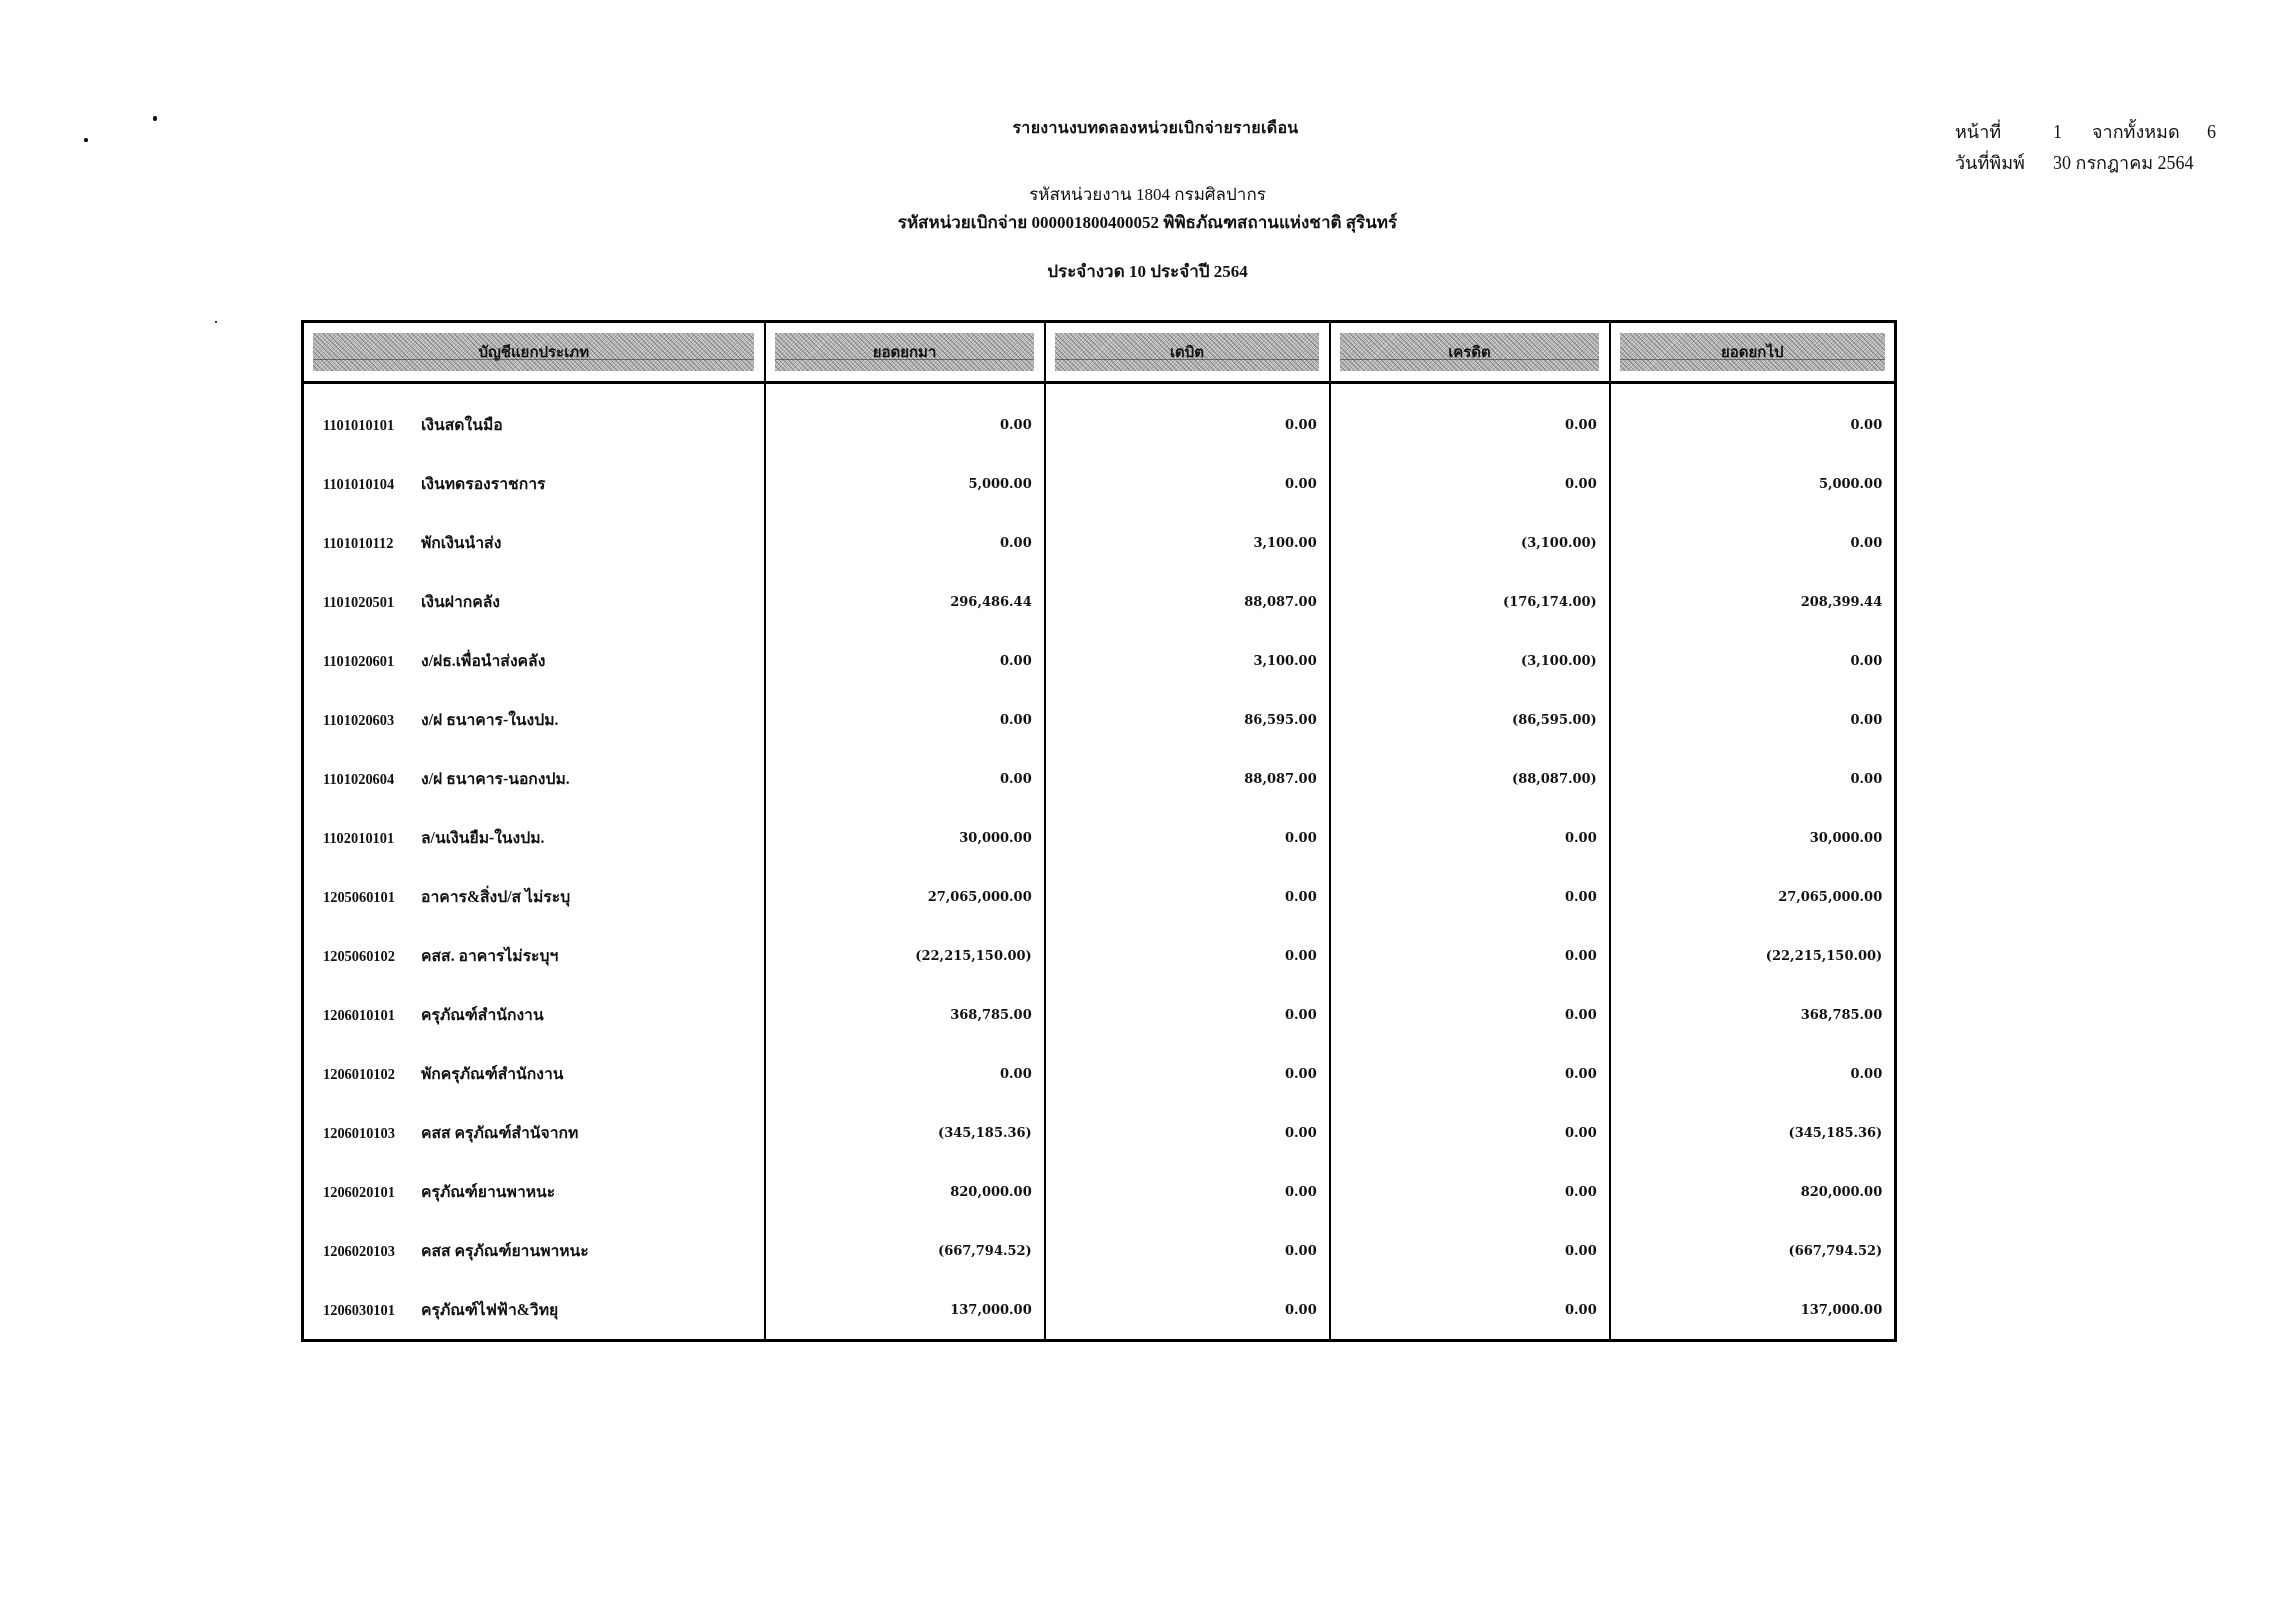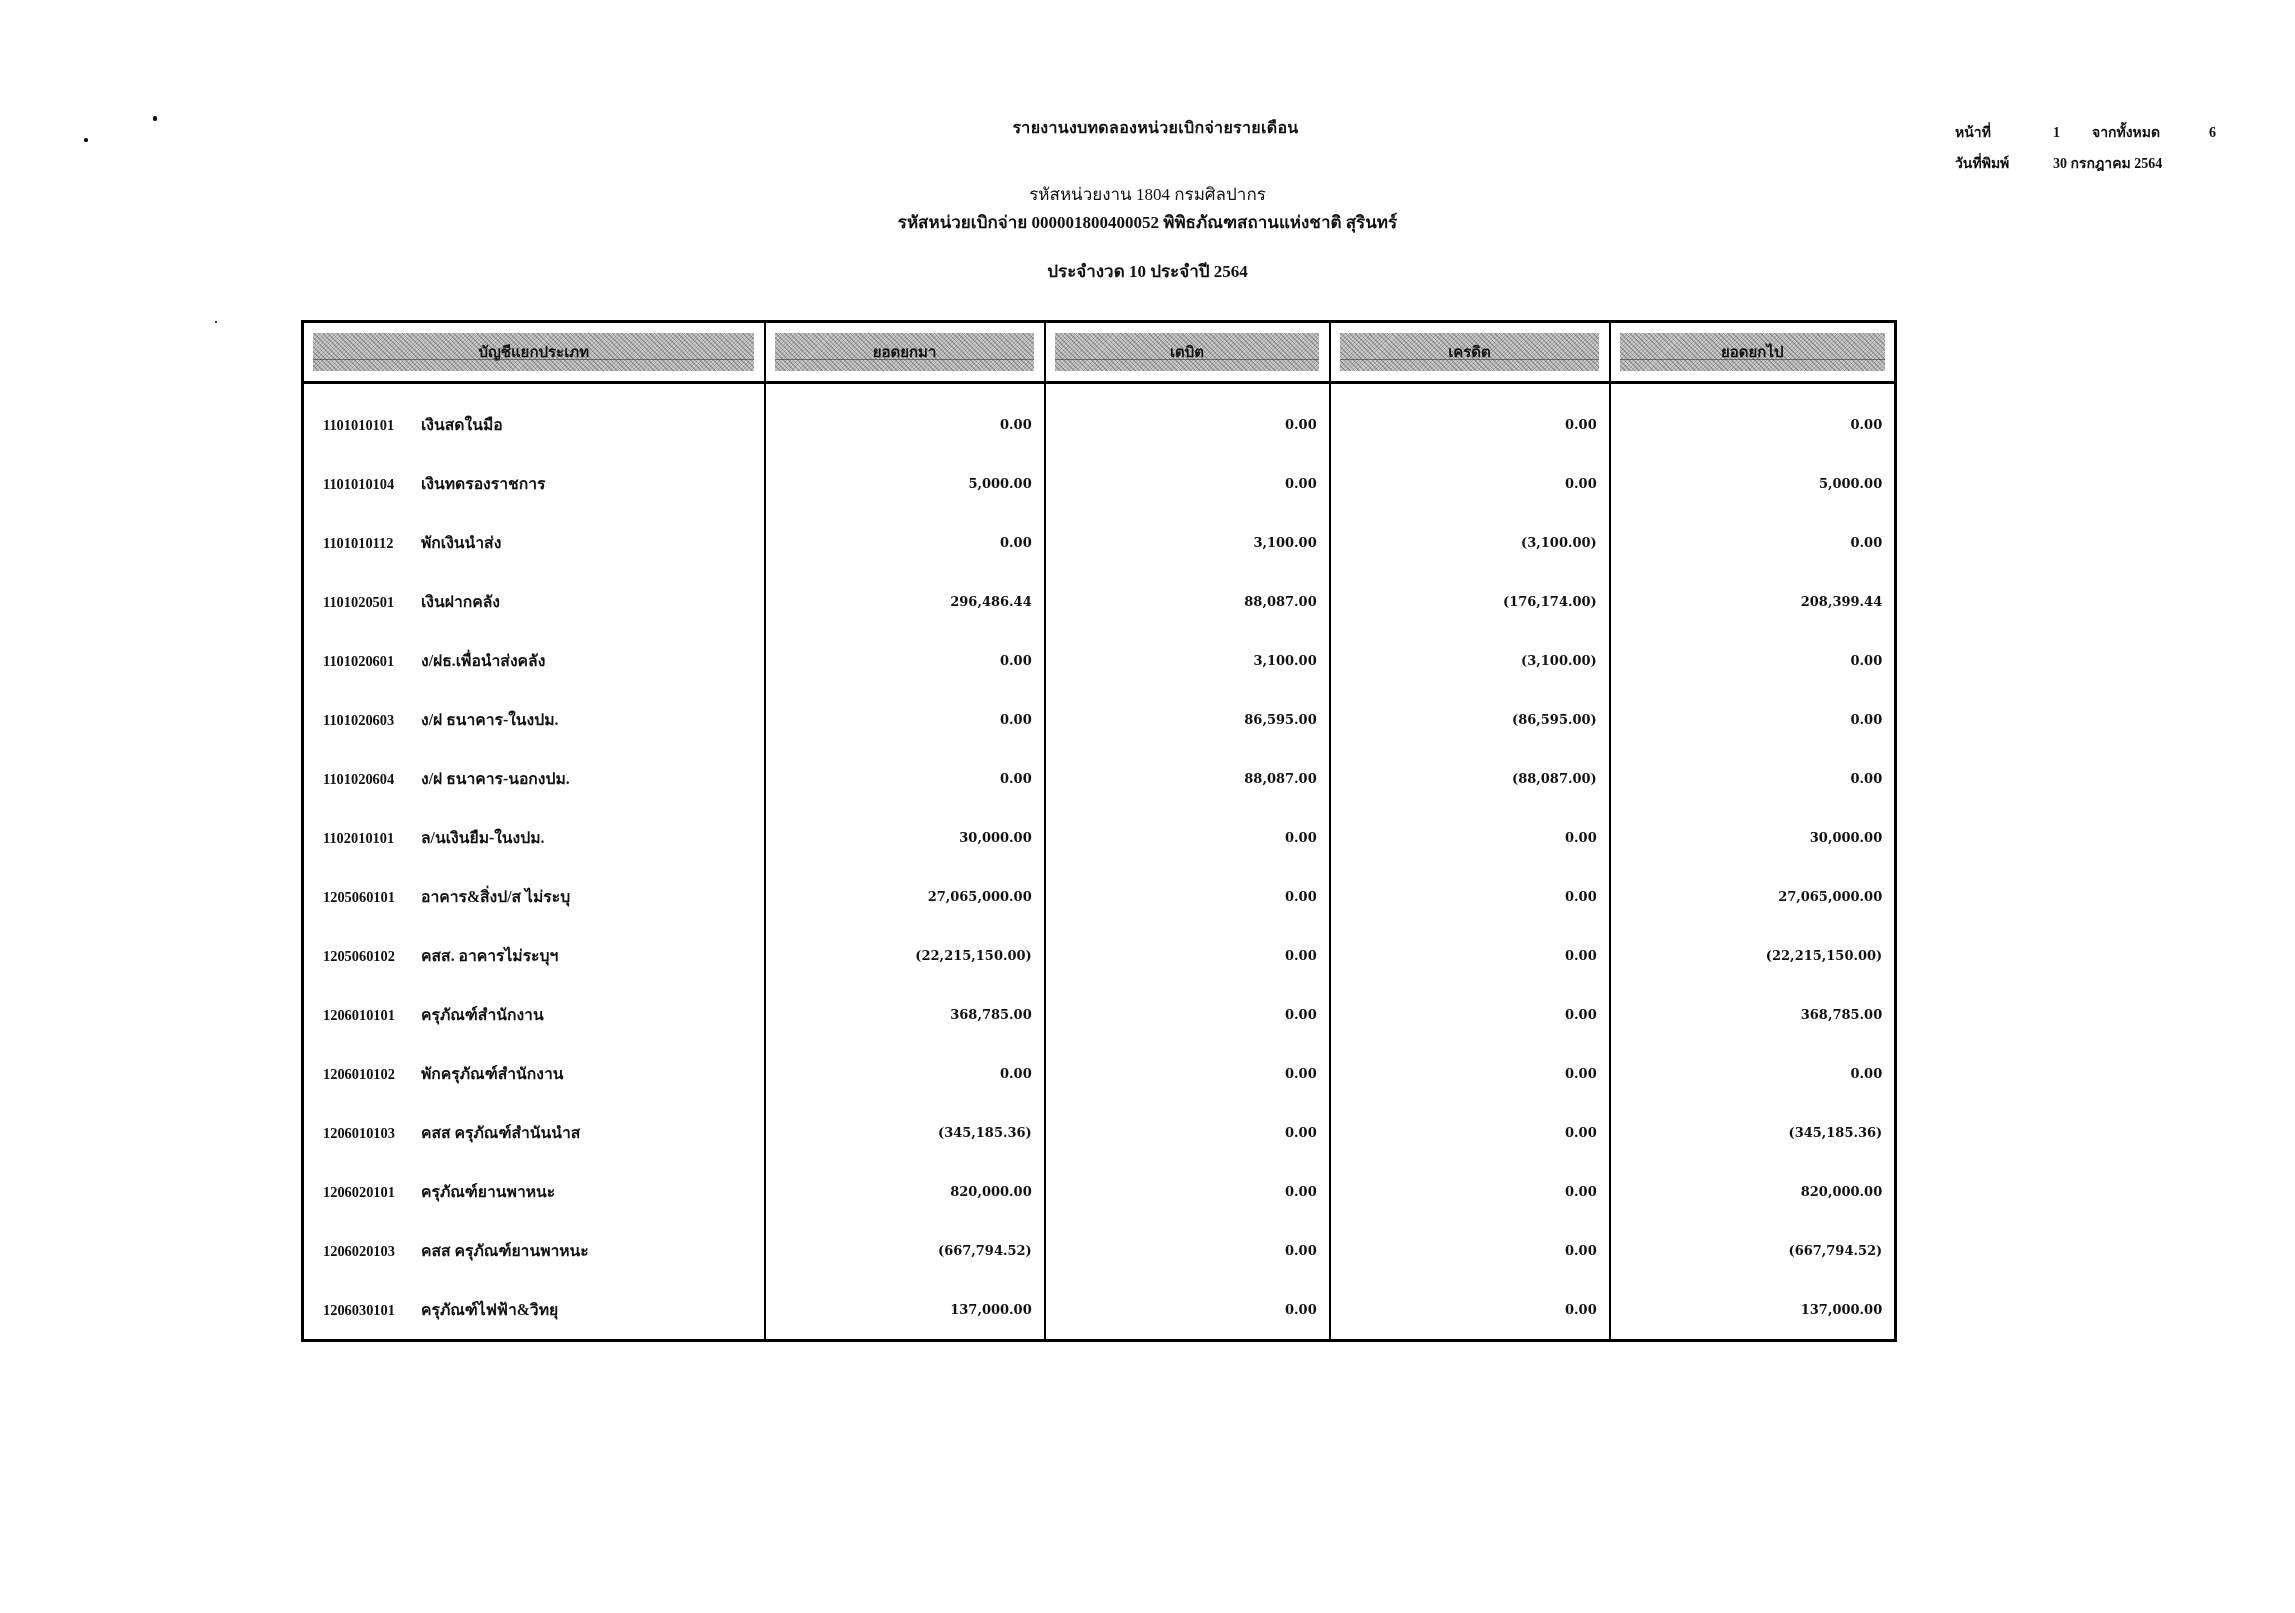--- a/index.html
+++ b/index.html
@@ -3,21 +3,21 @@
 <meta charset="utf-8">
 <style>
   html, body { margin:0; padding:0; background:#ffffff; }
   body { width:2295px; height:1613px; position:relative; overflow:hidden;
          font-family:"Liberation Serif", "DejaVu Serif", serif; color:#111; }
   .abs { position:absolute; }
   .title { left:8px; width:2295px; top:115px; text-align:center; font-size:16px; font-weight:bold; letter-spacing:0.3px; }
   .sub1 { left:0; width:2295px; top:160px; text-align:center; font-size:17px; font-weight:normal;margin-top:20px; }
   .sub2 { left:0; width:2295px; top:208px; text-align:center; font-size:17px; font-weight:bold; }
   .sub3 { left:0; width:2295px; top:257px; text-align:center; font-size:17px; font-weight:bold; }
-  .meta { left:1955px; top:117px; font-size:14px; font-weight:bold; line-height:31px; }
+  .meta { left:1955px; top:117px; font-size:18px; font-weight:normal; line-height:31px; }
   .meta .lbl { display:inline-block; width:98px; }
   .meta .v1 { display:inline-block; width:39px; }
   .meta .lbl2 { display:inline-block; width:98px; }
   .meta .v2 { display:inline-block; width:26px; text-align:right; }
 
   .speck { background:#111; border-radius:40%; }
 
   table.tb { position:absolute; left:301px; top:320px; width:1593px; border-collapse:collapse;
              border:3.3px solid #000; table-layout:fixed; }
   .tb col.c1 { width:462px; }
@@ -168,21 +168,21 @@
     <td class="num">368,785.00</td>
   </tr>
       <tr>
     <td class="acct"><span class="code">1206010102</span><span class="name">พักครุภัณฑ์สำนักงาน</span></td>
     <td class="num">0.00</td>
     <td class="num">0.00</td>
     <td class="num">0.00</td>
     <td class="num">0.00</td>
   </tr>
       <tr>
-    <td class="acct"><span class="code">1206010103</span><span class="name">คสส ครุภัณฑ์สำนันนำส</span></td>
+    <td class="acct"><span class="code">1206010103</span><span class="name">คสส ครุภัณฑ์สำนัจากท</span></td>
     <td class="num">(345,185.36)</td>
     <td class="num">0.00</td>
     <td class="num">0.00</td>
     <td class="num">(345,185.36)</td>
   </tr>
       <tr>
     <td class="acct"><span class="code">1206020101</span><span class="name">ครุภัณฑ์ยานพาหนะ</span></td>
     <td class="num">820,000.00</td>
     <td class="num">0.00</td>
     <td class="num">0.00</td>

